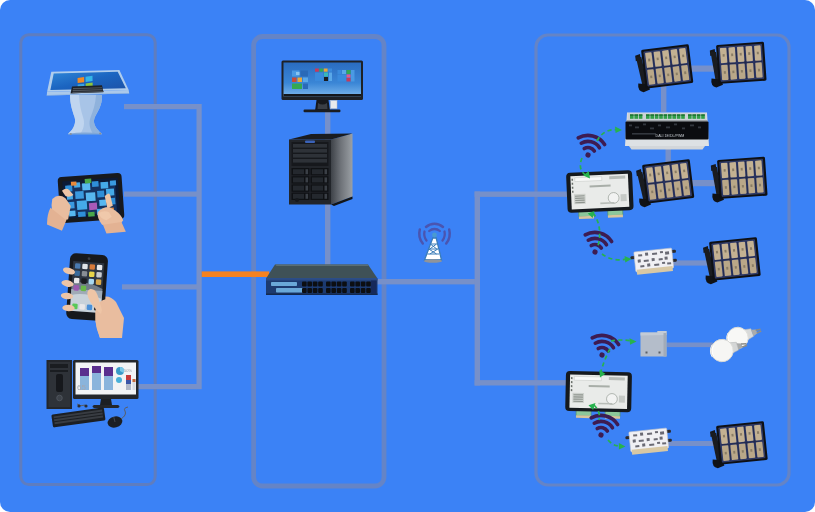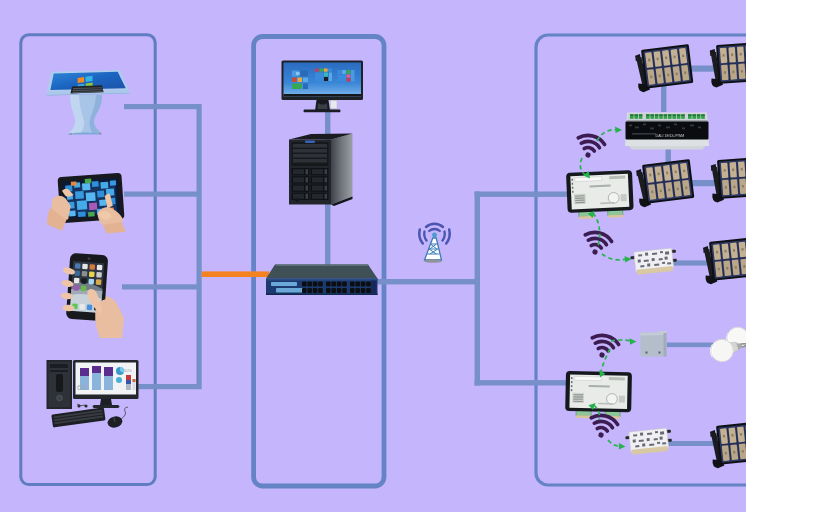--- a/index.html
+++ b/index.html
@@ -1,16 +1,16 @@
 <!DOCTYPE html>
 <html><head>
 <meta charset="utf-8">
 <style>
 html,body{margin:0;padding:0;background:#fff;}
-#canvas{position:relative;width:746px;height:512px;background:#c4b5fd;overflow:hidden;font-family:"Liberation Sans", sans-serif;}
+#canvas{position:relative;width:815px;height:512px;background:#3b82f6;overflow:hidden;font-family:"Liberation Sans", sans-serif;border-radius:10px;}
 </style>
 </head>
 <body>
 <div id="canvas">
 <svg width="815" height="512" viewBox="0 0 815 512">
 <defs>
 <linearGradient id="kioskScr" x1="0" y1="0" x2="1" y2="1">
 <stop offset="0" stop-color="#2f86d8"></stop>
           <stop offset="0.5" stop-color="#1b64c0"></stop>
           <stop offset="1" stop-color="#1d53a8"></stop>

